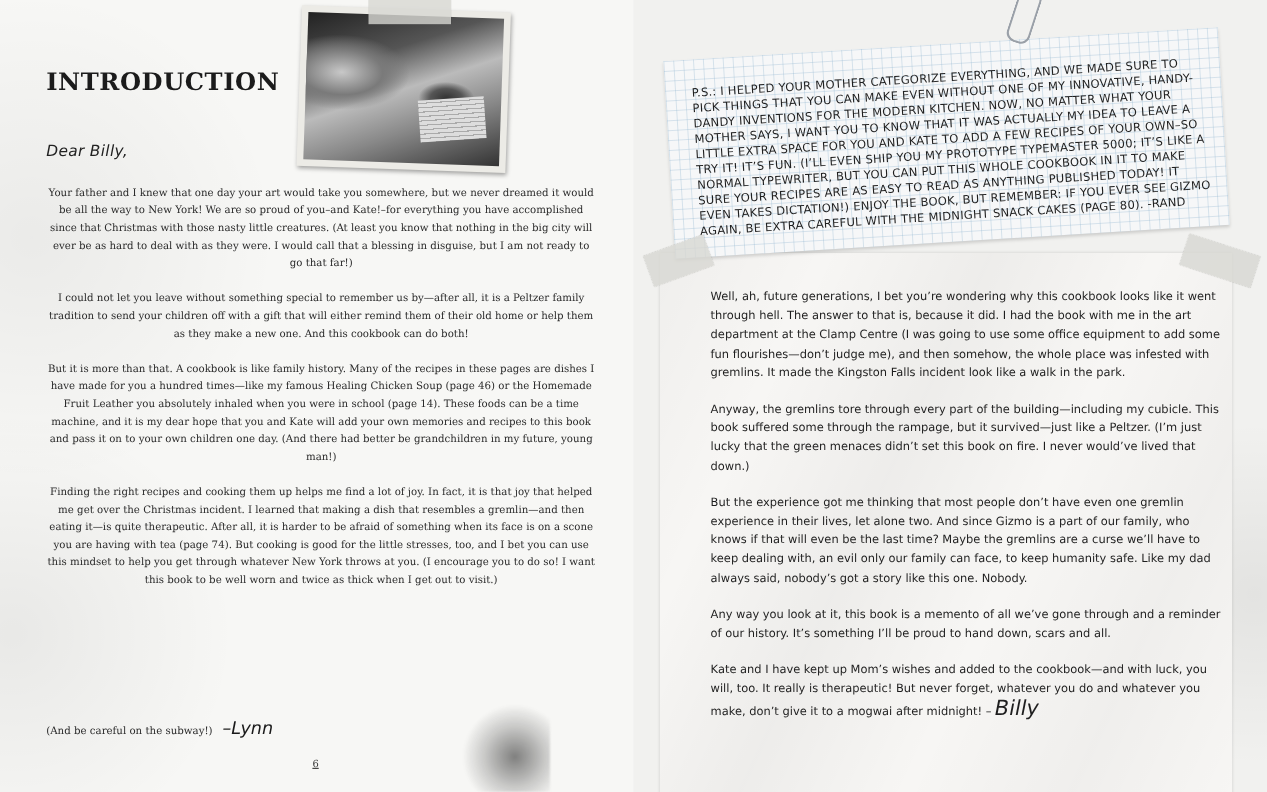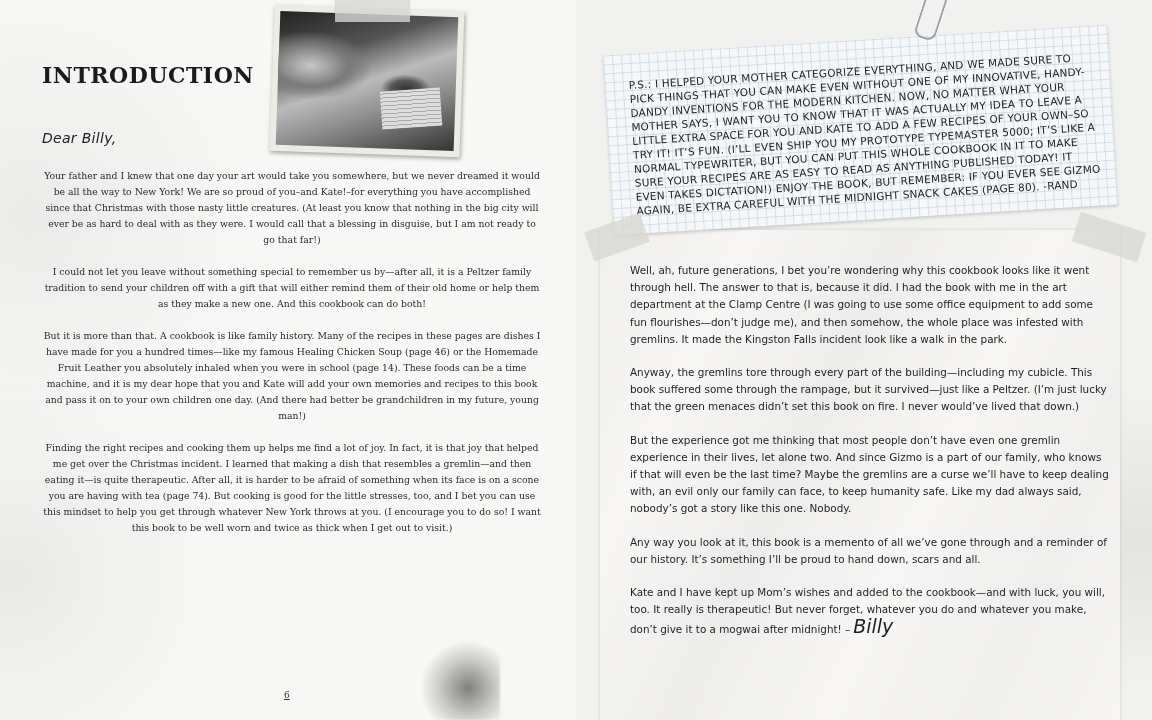--- a/index.html
+++ b/index.html
@@ -107,21 +107,21 @@
       #f7f6f4;
     box-shadow: 0 0 3px rgba(0,0,0,0.15);
   }
   .tape-l { left: 588px; top: 222px; width: 58px; height: 30px; transform: rotate(-20deg); }
   .tape-r { left: 1075px; top: 222px; width: 68px; height: 30px; transform: rotate(18deg); }
   .letter-text {
     position: absolute; left: 630px; top: 262px; width: 480px;
     font-family: "DejaVu Sans", sans-serif; font-size: 10.4px; line-height: 17.2px;
     color: #1e1e1e;
   }
-  .letter-text p { margin: 0 0 16px 0; }
+  .letter-text p { margin: 0 0 16px 16px; }
   .letter-text .sig {
     font-style: italic; font-size: 19px; margin-left: 3px;
   }
 </style>
 </head>
 <body>
 
 <div class="spread">
 
   <div class="page-left">
@@ -135,20 +135,24 @@
     <div class="tape tape-photo"></div>
     <div class="salutation">Dear Billy,</div>
 
     <div class="body-text">
       <p>Your father and I knew that one day your art would take you somewhere, but we never dreamed it would be all the way to New York! We are so proud of you–and Kate!–for everything you have accomplished since that Christmas with those nasty little creatures. (At least you know that nothing in the big city will ever be as hard to deal with as they were. I would call that a blessing in disguise, but I am not ready to go that far!)</p>
       <p>I could not let you leave without something special to remember us by—after all, it is a Peltzer family tradition to send your children off with a gift that will either remind them of their old home or help them as they make a new one. And this cookbook can do both!</p>
       <p>But it is more than that. A cookbook is like family history. Many of the recipes in these pages are dishes I have made for you a hundred times—like my famous Healing Chicken Soup (page 46) or the Homemade Fruit Leather you absolutely inhaled when you were in school (page 14). These foods can be a time machine, and it is my dear hope that you and Kate will add your own memories and recipes to this book and pass it on to your own children one day. (And there had better be grandchildren in my future, young man!)</p>
       <p>Finding the right recipes and cooking them up helps me find a lot of joy. In fact, it is that joy that helped me get over the Christmas incident. I learned that making a dish that resembles a gremlin—and then eating it—is quite therapeutic. After all, it is harder to be afraid of something when its face is on a scone you are having with tea (page 74). But cooking is good for the little stresses, too, and I bet you can use this mindset to help you get through whatever New York throws at you. (I encourage you to do so! I want this book to be well worn and twice as thick when I get out to visit.)</p>
     </div>
 
+    <div class="signoff">
+      <span>(And be careful on the subway!)</span>
+      <span class="sig">–Lynn</span>
+    </div>
     <div class="page-num">6</div>
   </div>
 
   <div class="page-right"></div>
 
   <div class="letter-paper"></div>
   <div class="ps-note">
     <div class="ps-text">P.S.: I helped your mother categorize everything, and we made sure to pick things that you can make even without one of my innovative, handy-dandy inventions for the modern kitchen. Now, no matter what your mother says, I want you to know that it was actually my idea to leave a little extra space for you and Kate to add a few recipes of your own–so try it! It’s fun. (I’ll even ship you my prototype Typemaster 5000; it’s like a normal typewriter, but you can put this whole cookbook in it to make sure your recipes are as easy to read as anything published today! It even takes dictation!) Enjoy the book, but remember: if you ever see Gizmo again, be extra careful with the Midnight Snack Cakes (page 80). -Rand</div>
   </div>
   <div class="paperclip"></div>

